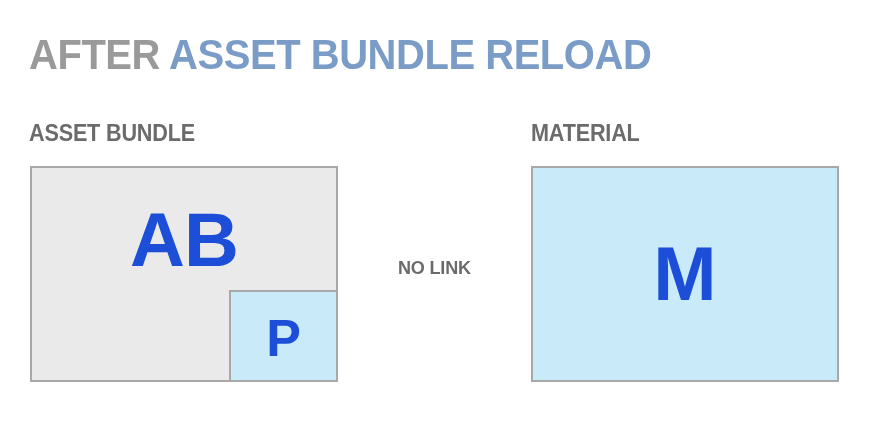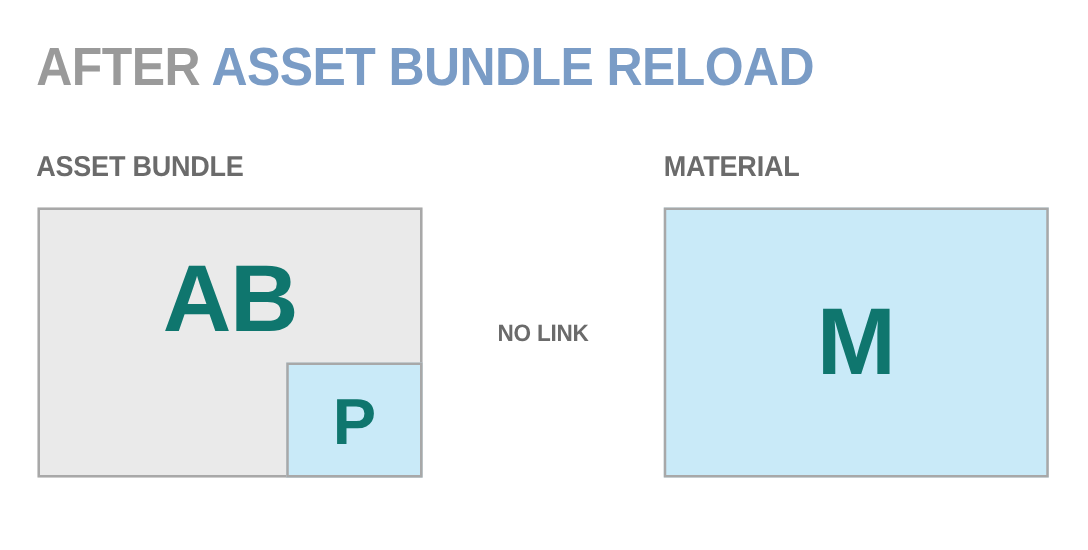--- a/index.html
+++ b/index.html
@@ -71,21 +71,21 @@
   }
   #material-box {
     left: 531px;
     top: 166px;
     width: 308px;
     height: 216px;
     background: #c9eaf8;
   }
 
   .box-glyph {
-    color: #0f766e;
+    color: #1d4ed8;
     font-weight: bold;
     line-height: 1;
     user-select: none;
   }
 
   #asset-bundle-glyph {
     position: absolute;
     left: 0;
     right: 0;
     top: 34%;

